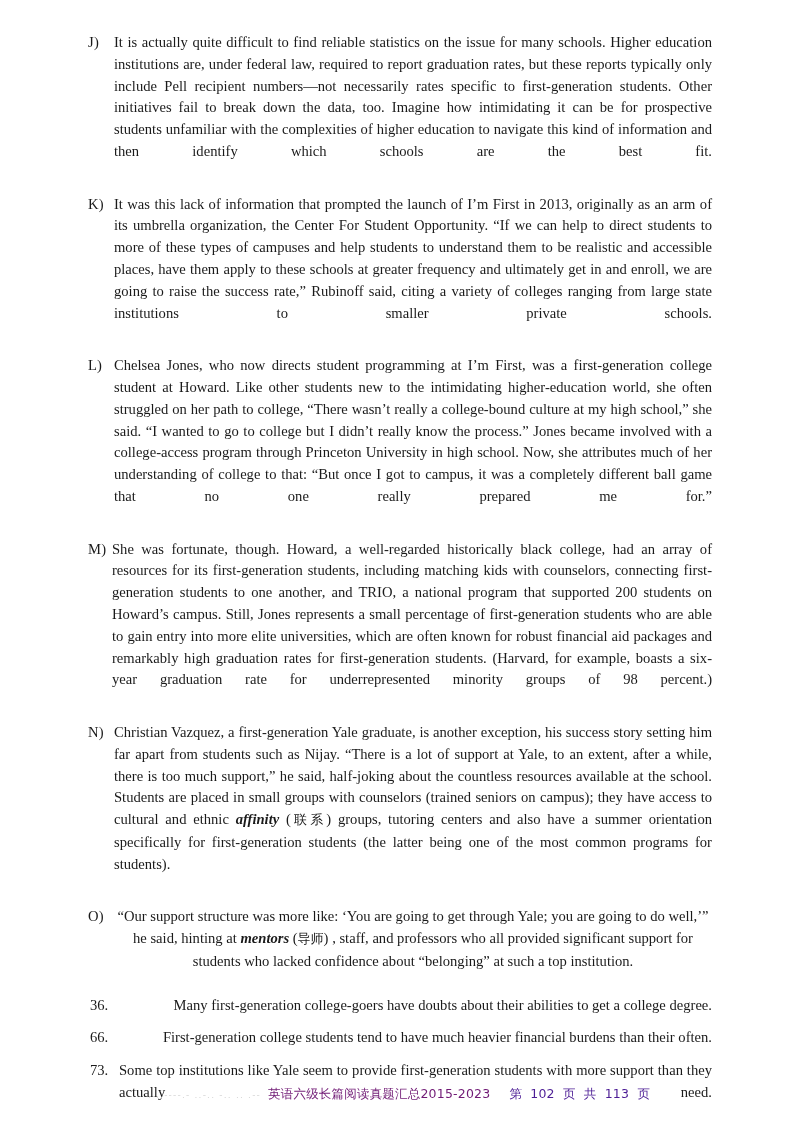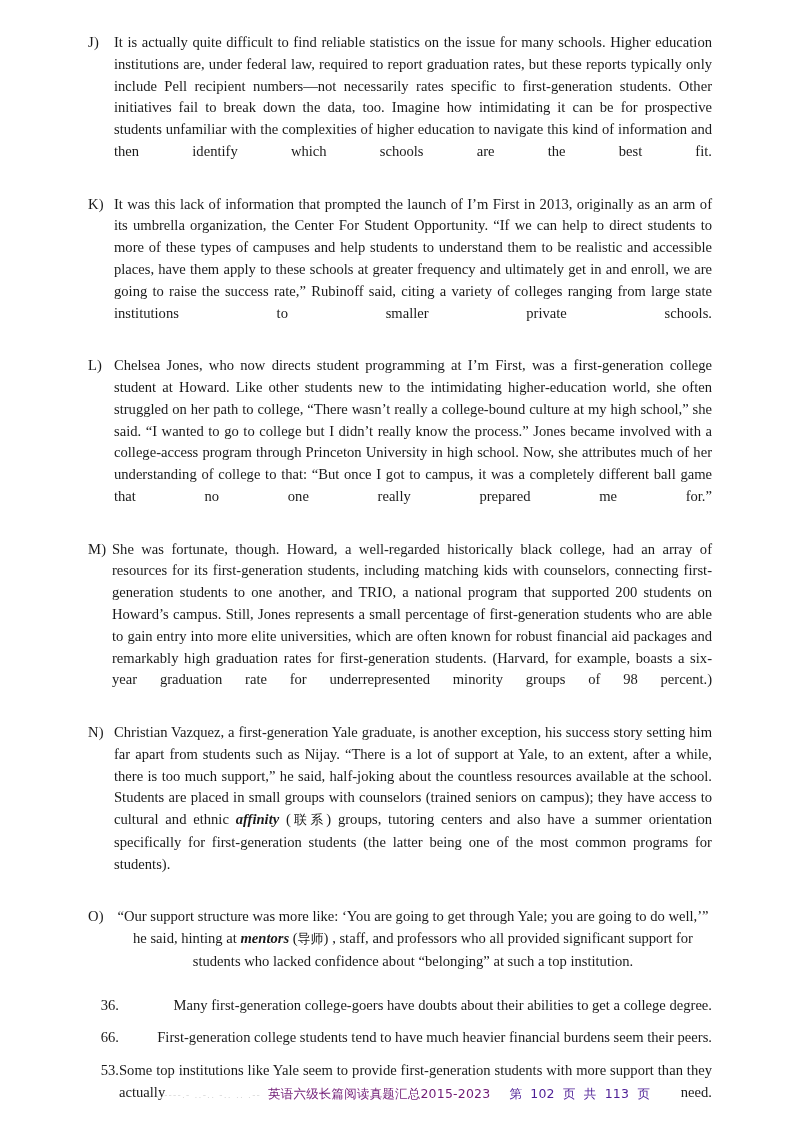--- a/index.html
+++ b/index.html
@@ -65,21 +65,21 @@
   .qitem {
     display: flex;
     align-items: flex-start;
     font-size: 14.6px;
     line-height: 21.8px;
     margin-bottom: 11px;
   }
   .qitem .qnum {
     flex: 0 0 31px;
     width: 31px;
-    text-align: right;
+    text-align: left;
     padding-left: 2px;
     box-sizing: border-box;
   }
   .qitem .qtext {
     flex: 1 1 auto;
     text-align: justify;
     text-justify: inter-word;
   }
   .qitem .qtext::after {
     content: "";
@@ -180,26 +180,26 @@
 
     <div class="qlist">
 
       <div class="qitem nojustify">
         <div class="qnum">36.</div>
         <div class="qtext">Many first-generation college-goers have doubts about their abilities to get a college degree.</div>
       </div>
 
       <div class="qitem nojustify">
         <div class="qnum">66.</div>
-        <div class="qtext">First-generation college students tend to have much heavier financial burdens seem their peers.</div>
+        <div class="qtext">First-generation college students tend to have much heavier financial burdens than their often.</div>
       </div>
 
 
       <div class="qitem">
-        <div class="qnum">53.</div>
+        <div class="qnum">73.</div>
         <div class="qtext">Some top institutions like Yale seem to provide first-generation students with more support than they actually need.</div>
       </div>
 
     </div>
   </div>
 
   <div id="footer">
     <span class="smudge">. ..----.- ..-.. -.. .. .--</span>
     <span class="ftitle">英语六级长篇阅读真题汇总2015-2023</span>
     <span class="fpage">

